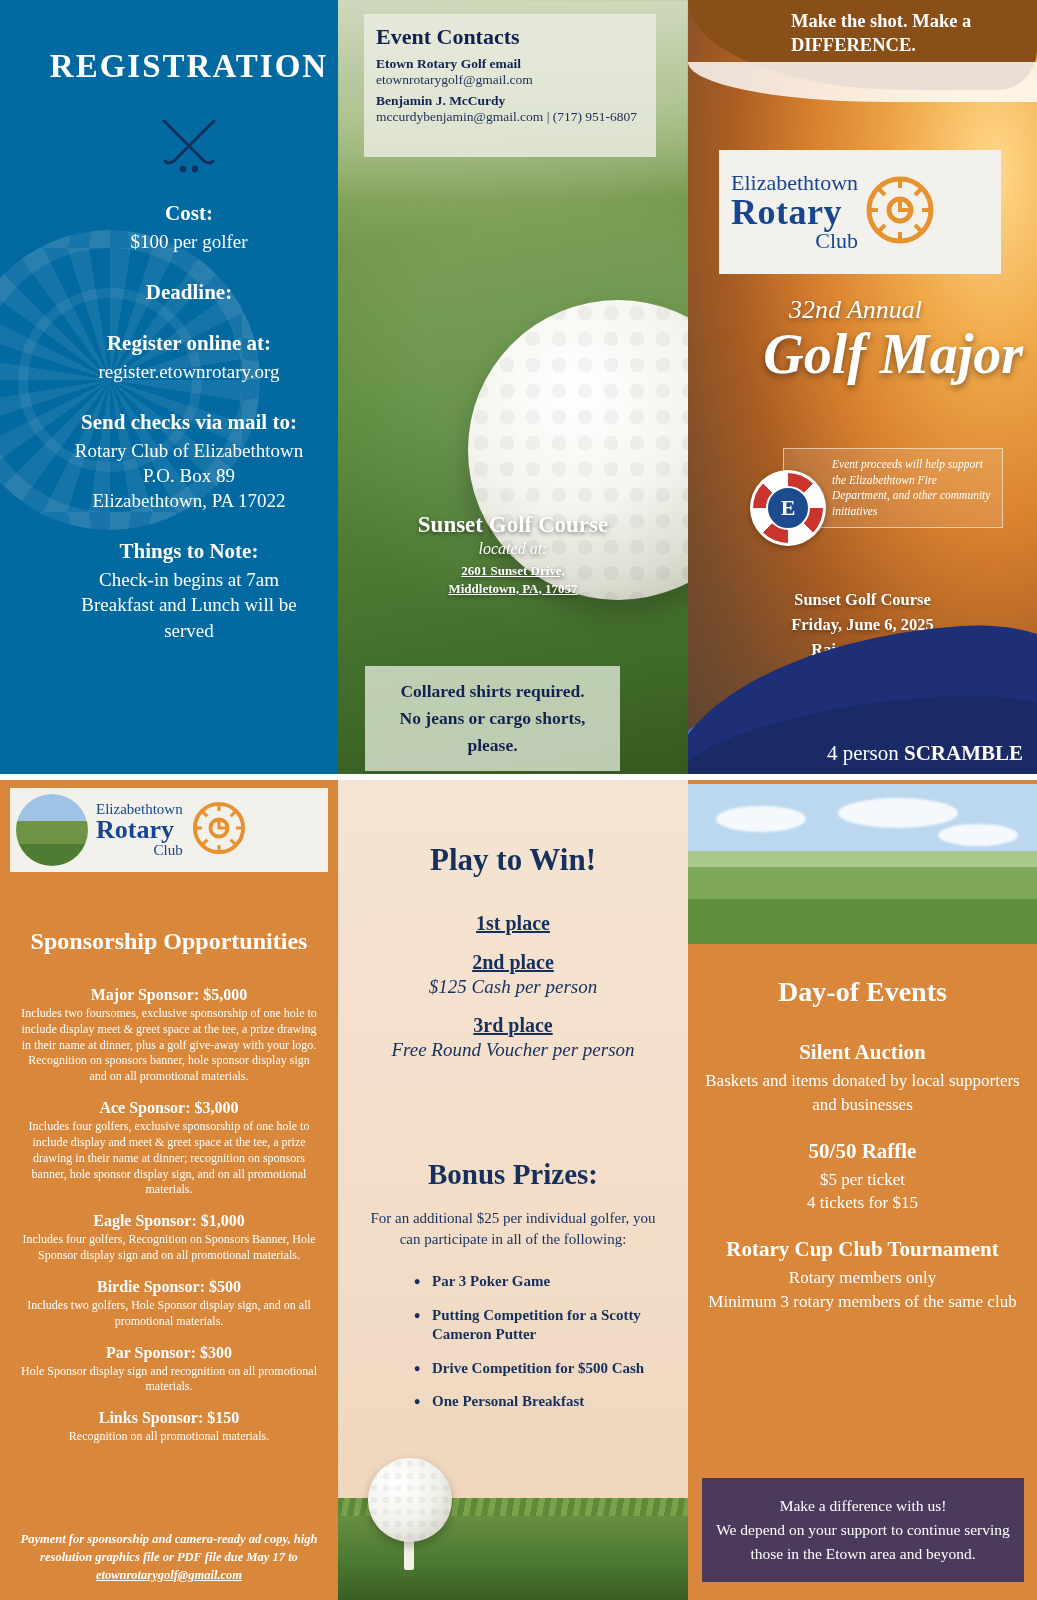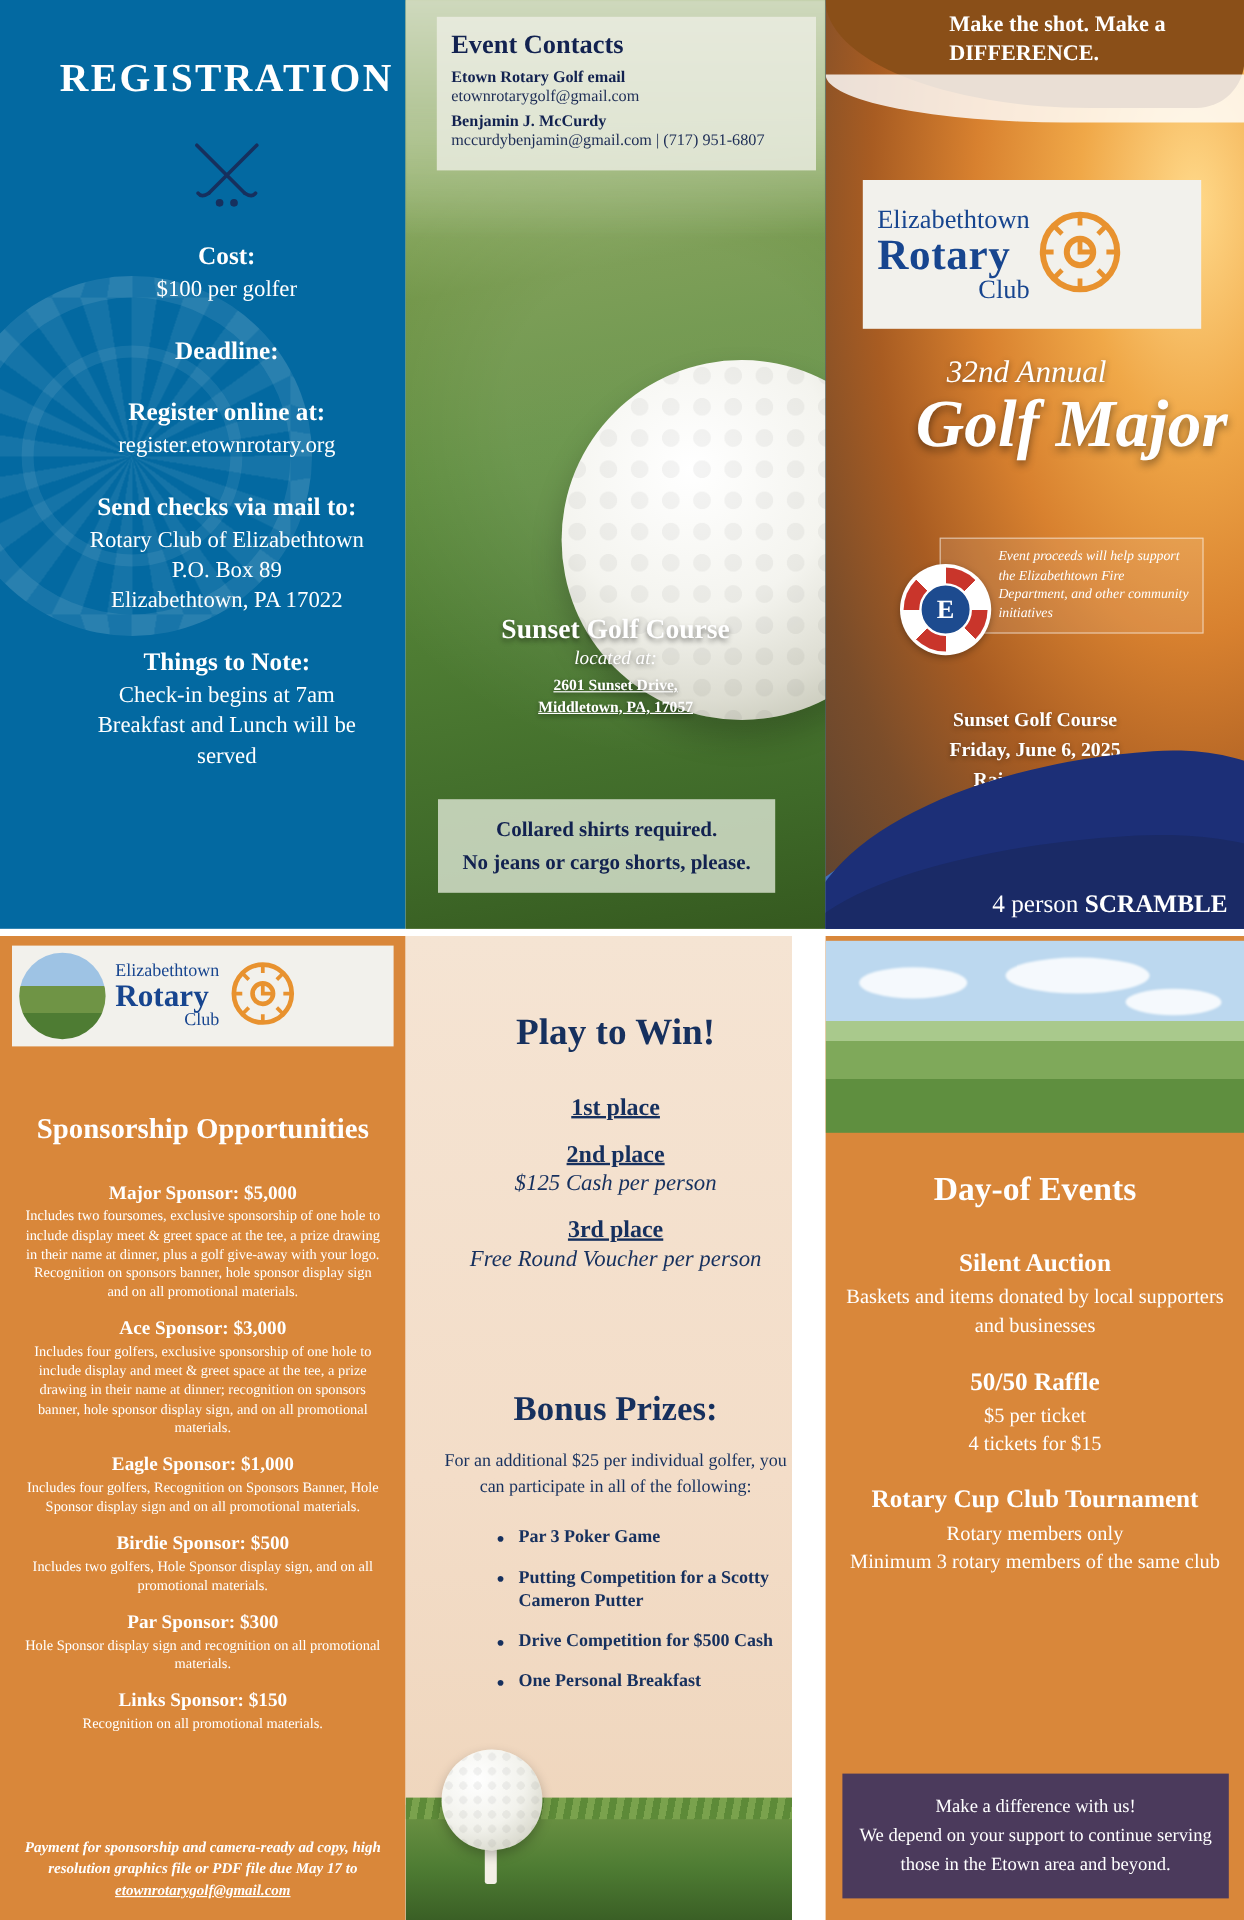--- a/index.html
+++ b/index.html
@@ -59,32 +59,32 @@
       radial-gradient(circle at 36% 30%, #ffffff 0%, #f4f4ef 42%, #ddddd2 68%, #b9bba9 92%, #9fa48e 100%);
     box-shadow:0 14px 26px rgba(0,0,0,0.22);
   }
   .golfball:after{
     content:""; position:absolute; inset:0; border-radius:50%;
     background-image:radial-gradient(circle, rgba(0,0,0,0.055) 0 38%, rgba(0,0,0,0) 42%);
     background-size:26px 26px;
     opacity:.85;
   }
   .contacts-box {
-    position:absolute; left:26px; top:14px; width:316px;
-    background:rgba(236,238,228,0.80); padding:10px 12px 12px 12px;
+    position:absolute; left:26px; top:14px; width:292px;
+    background:rgba(236,238,228,0.80); padding:10px 12px 27px 12px;
   }
   .contacts-title { color:#122250; font-size:22px; font-weight:700; margin-bottom:6px; }
   .ct-name { color:#122250; font-size:13.5px; font-weight:700; }
   .ct-val { color:#1c2c55; font-size:13.5px; margin-bottom:5px; }
   .course-block { position:absolute; left:0; top:512px; width:350px; text-align:center; color:#fff; }
   .course-name { font-size:23px; font-weight:700; text-shadow:0 2px 4px rgba(0,0,0,.45); }
   .course-loc { font-size:16px; font-style:italic; text-shadow:0 2px 4px rgba(0,0,0,.45); margin-top:2px; }
   .course-addr { font-size:13px; font-weight:700; text-shadow:0 2px 4px rgba(0,0,0,.45); line-height:1.35; margin-top:4px;text-decoration:underline;}
   .dress-box {
-    position:absolute; left:27px; top:666px; width:281px;
+    position:absolute; left:27px; top:666px; width:255px;
     background:rgba(223,231,214,0.80); padding:12px 10px; text-align:center;
   }
   .dress-line { color:#122250; font-size:17.5px; font-weight:700; line-height:1.55; }
 
   
   .p-right { left:688px; width:349px; background:#0f2a52; }
   .r-sun {
     position:absolute; inset:0;
     background:
       radial-gradient(ellipse at 88% 22%, #ffd98a 0%, #f0a848 22%, #d8812f 42%, #a85c22 62%, #7b4d2a 80%, #5b4332 100%);
@@ -172,21 +172,21 @@
   .lb-3 { color:#17458f; font-size:15px; text-align:right; }
   .sp-title { position:absolute; left:0; top:148px; width:338px; text-align:center; color:#fff; font-size:24px; font-weight:700; }
   .sp-list { position:absolute; left:14px; top:192px; width:310px; text-align:center; color:#fff; }
   .sp-name { font-size:16px; font-weight:700; margin-top:14px; }
   .sp-desc { font-size:12px; line-height:1.32; margin-top:2px; padding:0 6px; }
   .sp-foot { position:absolute; left:16px; bottom:16px; width:306px; text-align:center; color:#fff;
              font-size:12.5px; font-style:italic; font-weight:700; line-height:1.45; }
   .sp-foot u { text-decoration:underline; }
 
   
-  .b-mid { left:338px; width:322px; background:linear-gradient(180deg,#f5e4d3 0%, #f3ddc8 55%, #eed4ba 100%); }
+  .b-mid { left:338px; width:350px; background:linear-gradient(180deg,#f5e4d3 0%, #f3ddc8 55%, #eed4ba 100%); }
   .ptw { position:absolute; left:0; top:62px; width:350px; text-align:center; color:#16305e; font-size:31px; font-weight:700; }
   .place { text-align:center; margin-top:16px; }
   .place-h { color:#16305e; font-size:20px; font-weight:700; text-decoration:underline; }
   .place-v { color:#16305e; font-size:19px; font-style:italic; margin-top:2px; }
   .bonus-title { position:absolute; left:0; top:378px; width:350px; text-align:center; color:#16305e; font-size:29px; font-weight:700; }
   .bonus-sub { position:absolute; left:26px; top:428px; width:298px; text-align:center; color:#16305e; font-size:15px; line-height:1.4; }
   .bonus-list { position:absolute; left:76px; top:492px; width:260px; color:#16305e; }
   .bl-item { font-size:15px; font-weight:700; line-height:1.3; margin-bottom:14px; position:relative; padding-left:18px; }
   .bl-item:before { content:"\2022"; position:absolute; left:0; top:-1px; font-size:18px; }
   .mid-grass { position:absolute; left:0; bottom:0; width:350px; height:96px;

